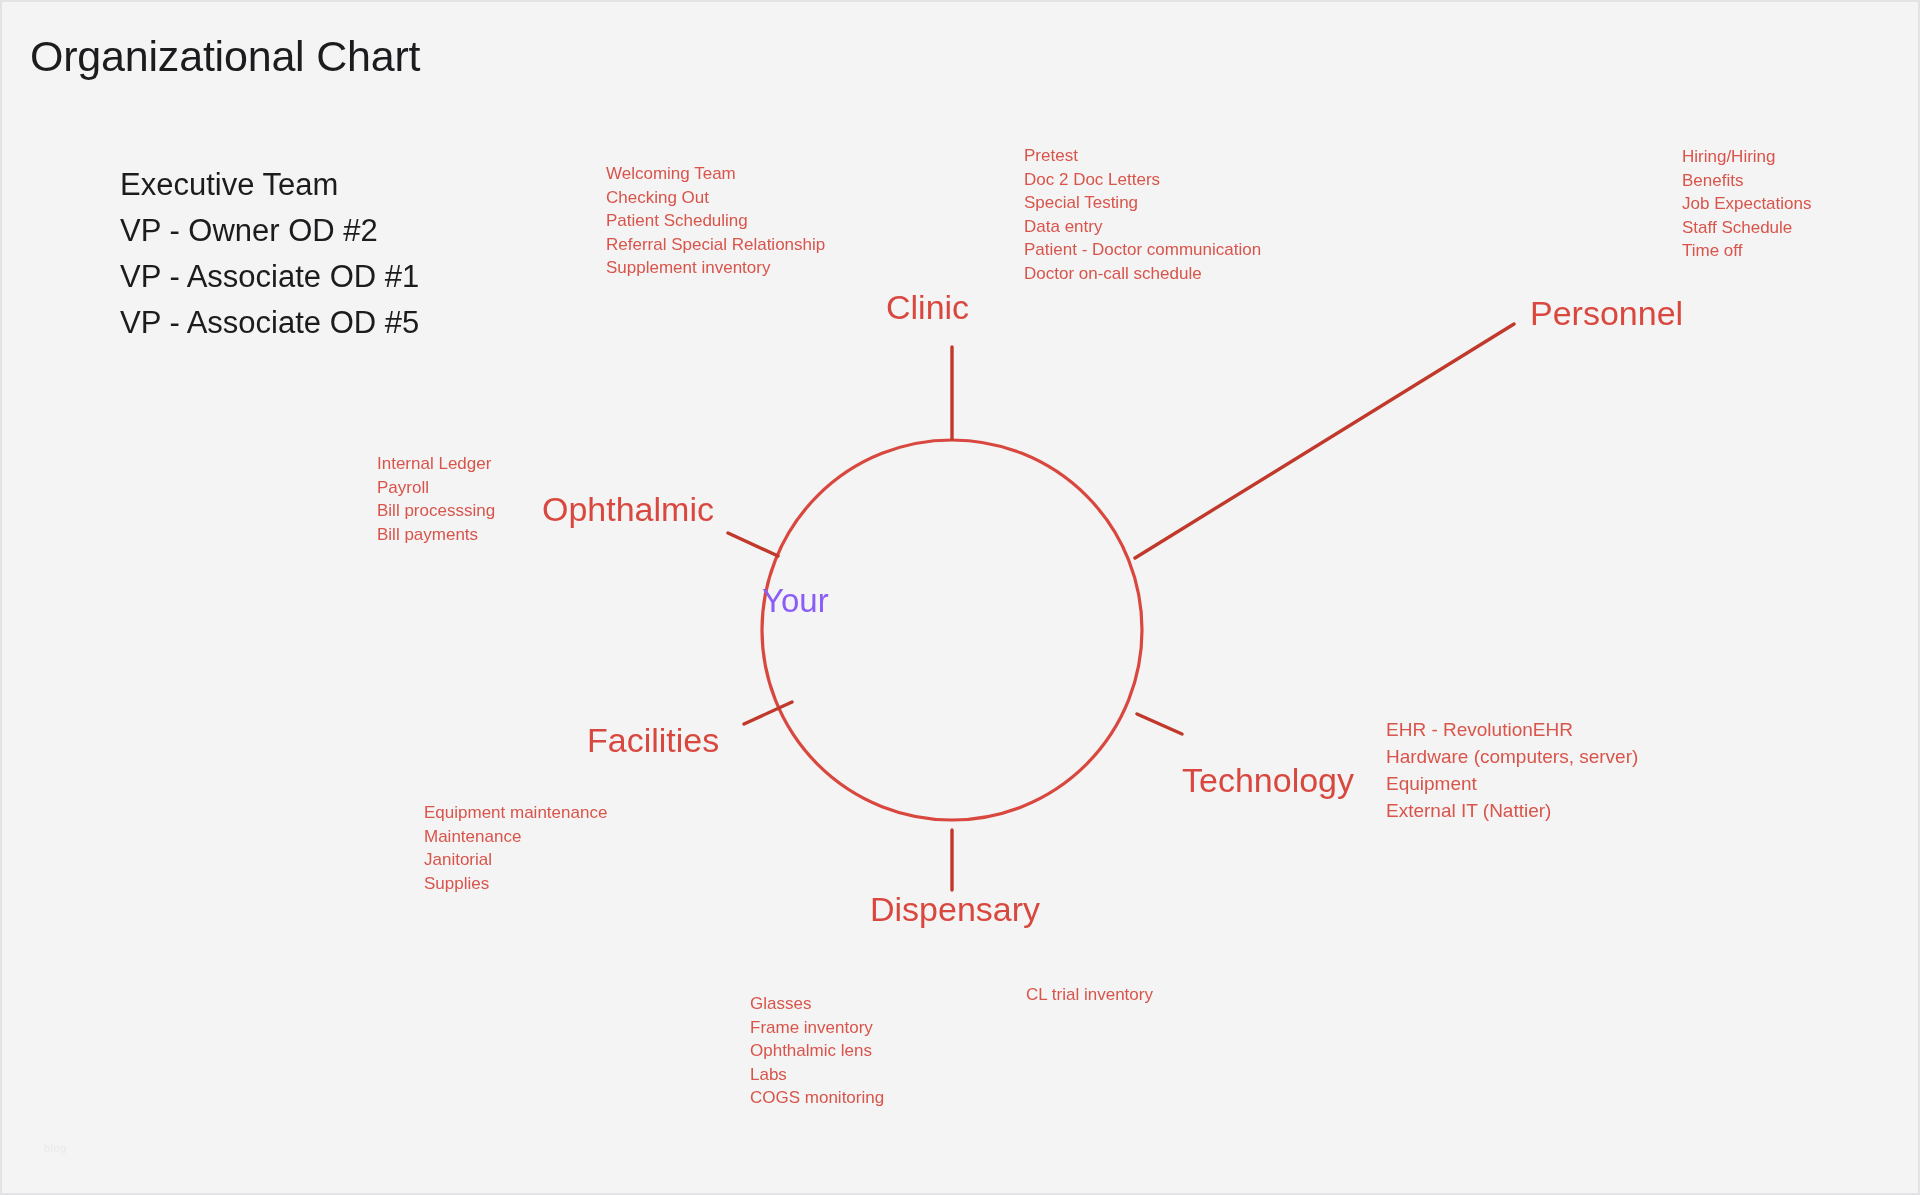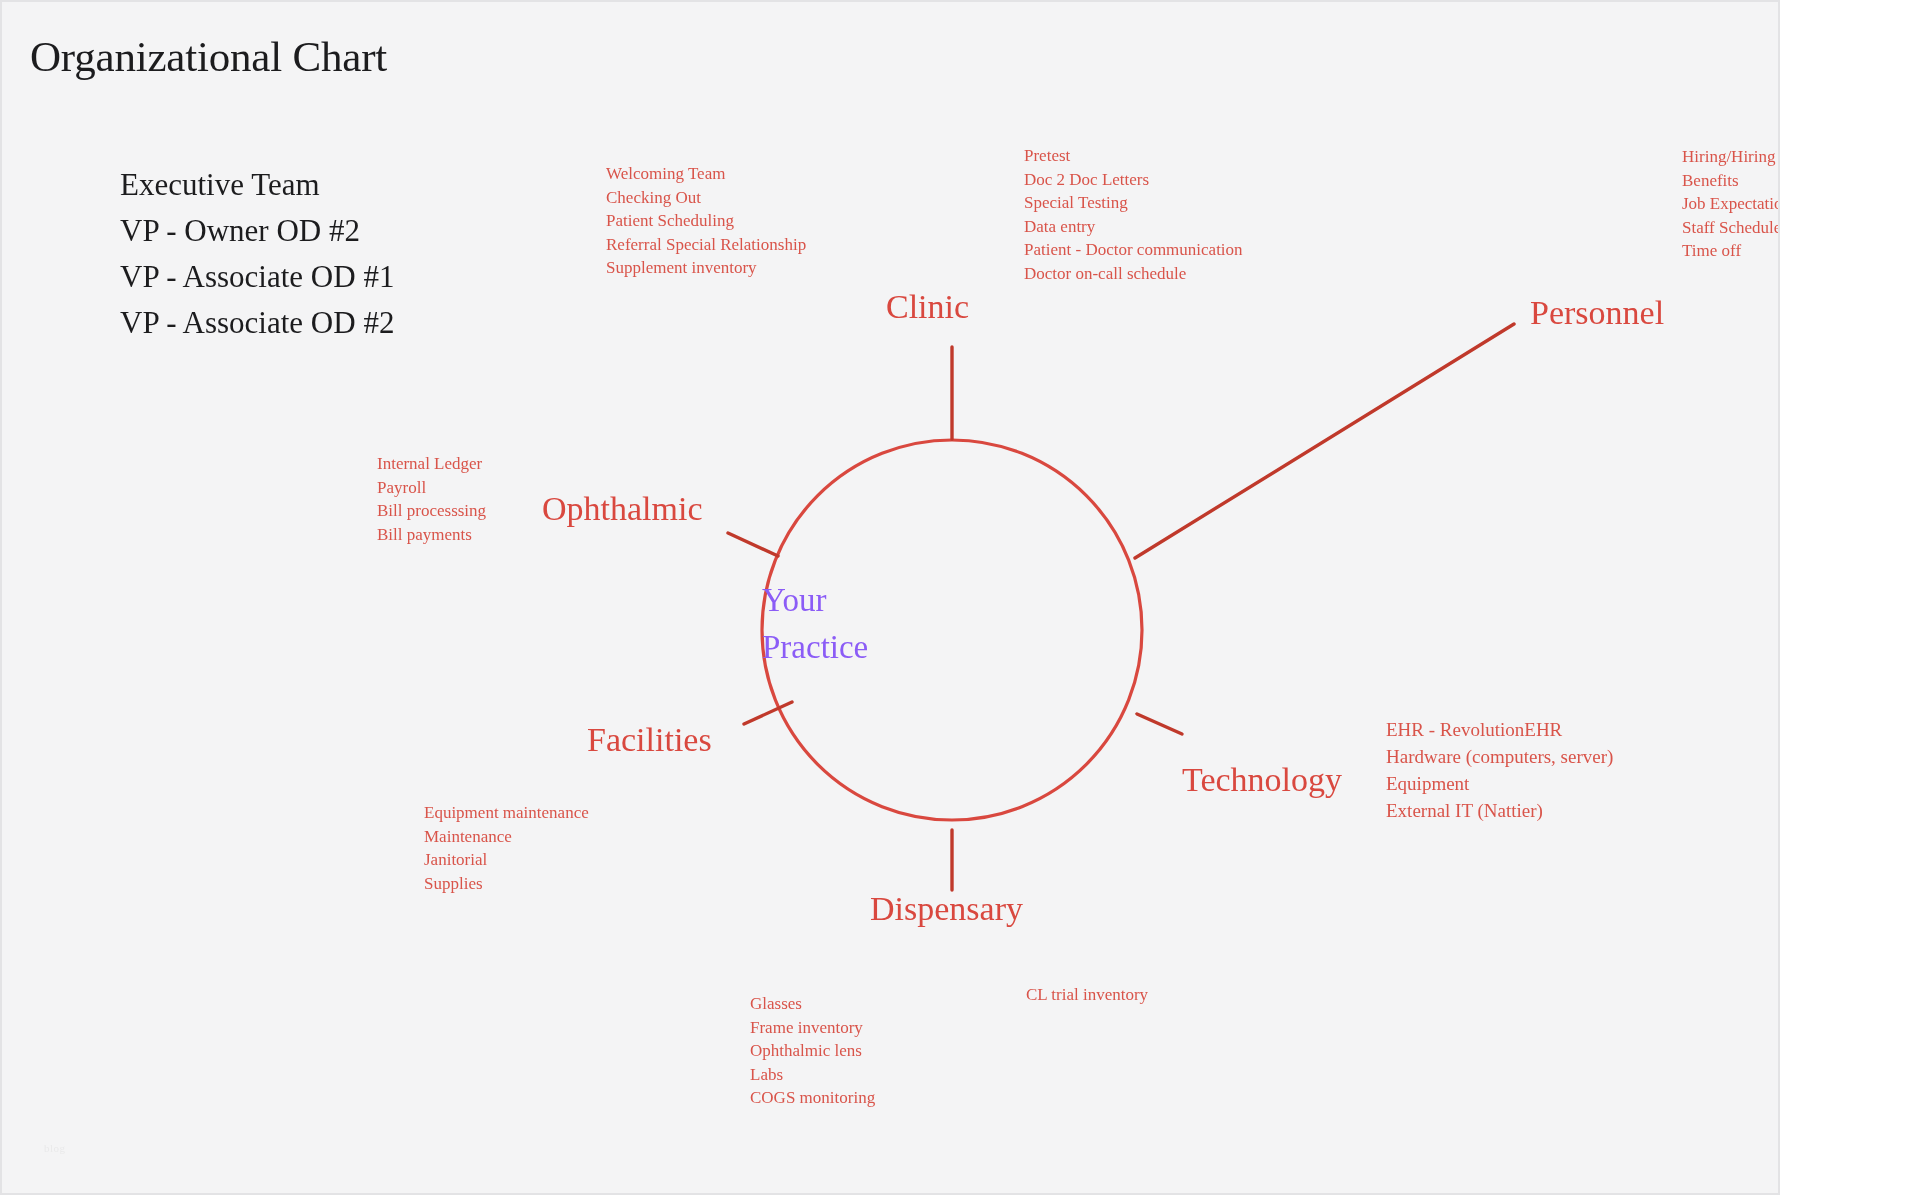--- a/index.html
+++ b/index.html
@@ -2,27 +2,27 @@
 <html><head>
 <meta charset="utf-8">
 <style>
   html, body {
     margin: 0;
     padding: 0;
     background: #ffffff;
   }
   #canvas {
     position: relative;
-    width: 1780px;
+    width: 1920px;
     height: 1195px;
     background: #f4f4f5;
     border: 2px solid #e3e3e5;
     box-sizing: border-box;
     overflow: hidden;
-    font-family: Liberation Serif, serif;
+    font-family: Liberation Sans, sans-serif;
   }
   
   #page-title {
     position: absolute;
     left: 28px;
     top: 30px;
     font-size: 43px;
     color: #1c1c1e;
     letter-spacing: -0.2px;
     white-space: nowrap;
@@ -96,36 +96,35 @@
 <body>
 
 <div id="canvas">
 
   <div id="page-title">Organizational Chart</div>
 
   <div id="exec-block">
     <span class="exec-line">Executive Team</span>
     <span class="exec-line">VP - Owner OD #2</span>
     <span class="exec-line">VP - Associate OD #1</span>
-    <span class="exec-line">VP - Associate OD #2</span>
+    <span class="exec-line">VP - Associate OD #5</span>
   </div>
 
   <svg id="diagram-svg" viewBox="0 0 1920 1195">
     <circle cx="950" cy="628" r="190" fill="none" stroke="#d9483f" stroke-width="3.2"></circle>
     <line x1="950" y1="345" x2="950" y2="437" stroke="#c0392b" stroke-width="3.4" stroke-linecap="round"></line>
     <line x1="1133" y1="556" x2="1512" y2="322" stroke="#c0392b" stroke-width="3.4" stroke-linecap="round"></line>
     <line x1="1135" y1="712" x2="1180" y2="732" stroke="#c0392b" stroke-width="3.4" stroke-linecap="round"></line>
     <line x1="950" y1="828" x2="950" y2="888" stroke="#c0392b" stroke-width="3.4" stroke-linecap="round"></line>
     <line x1="742" y1="722" x2="790" y2="700" stroke="#c0392b" stroke-width="3.4" stroke-linecap="round"></line>
     <line x1="726" y1="531" x2="776" y2="554" stroke="#c0392b" stroke-width="3.4" stroke-linecap="round"></line>
   </svg>
 
   <div id="center-text">
     <span>Your</span>
-    <span>Practice</span>
   </div>
 
   <div class="branch-label" style="left:884px; top:288px;">Clinic</div>
 
   <div class="detail-list" style="left:604px; top:160px;">
     <span class="detail-item">Welcoming Team</span>
     <span class="detail-item">Checking Out</span>
     <span class="detail-item">Patient Scheduling</span>
     <span class="detail-item">Referral Special Relationship</span>
     <span class="detail-item">Supplement inventory</span>

